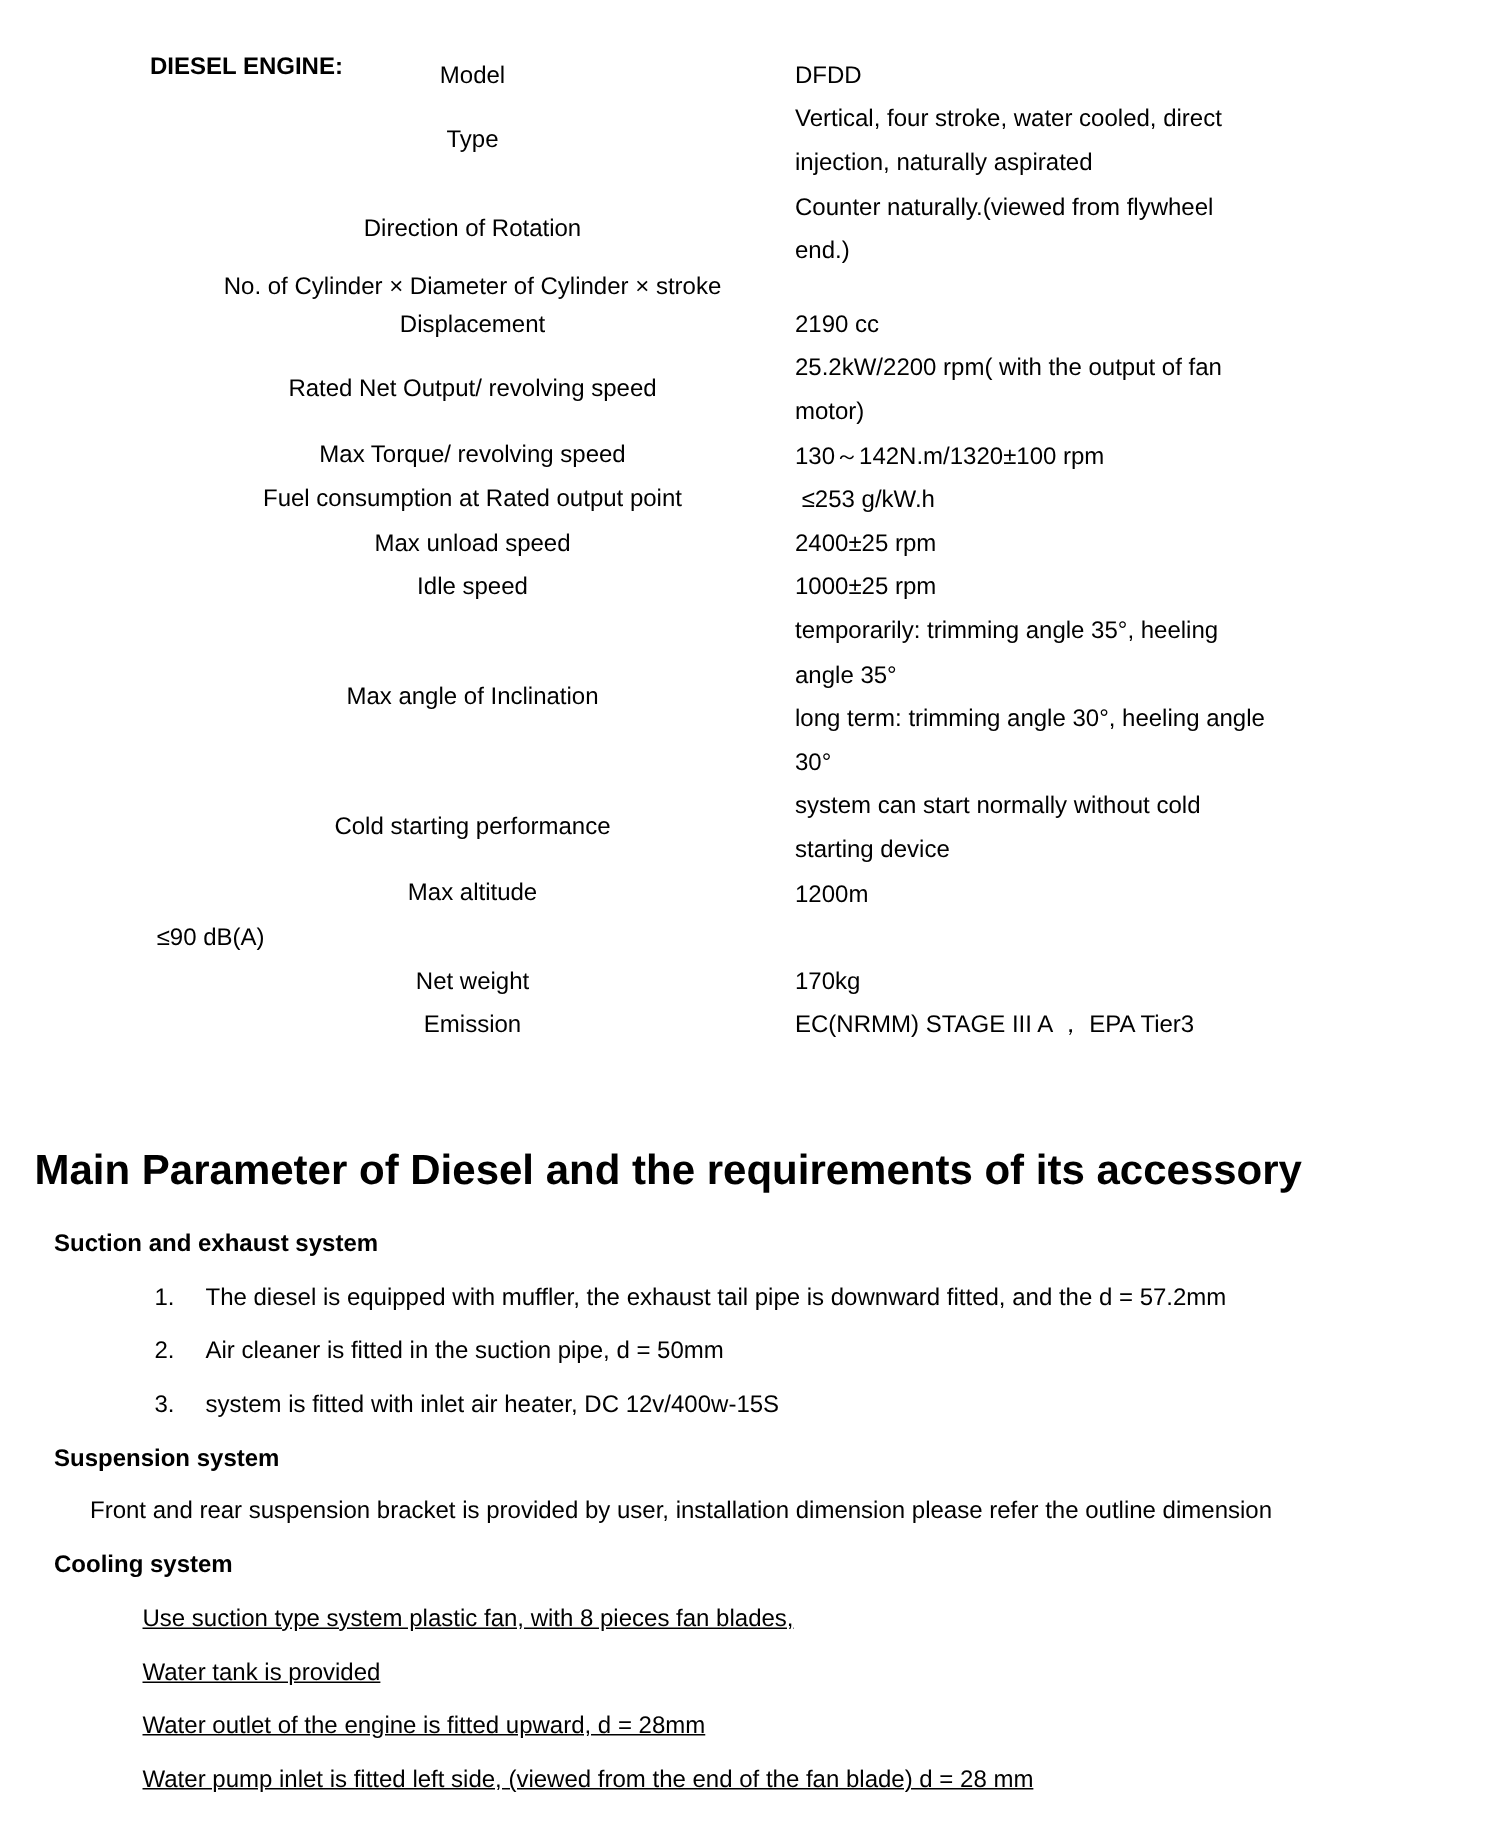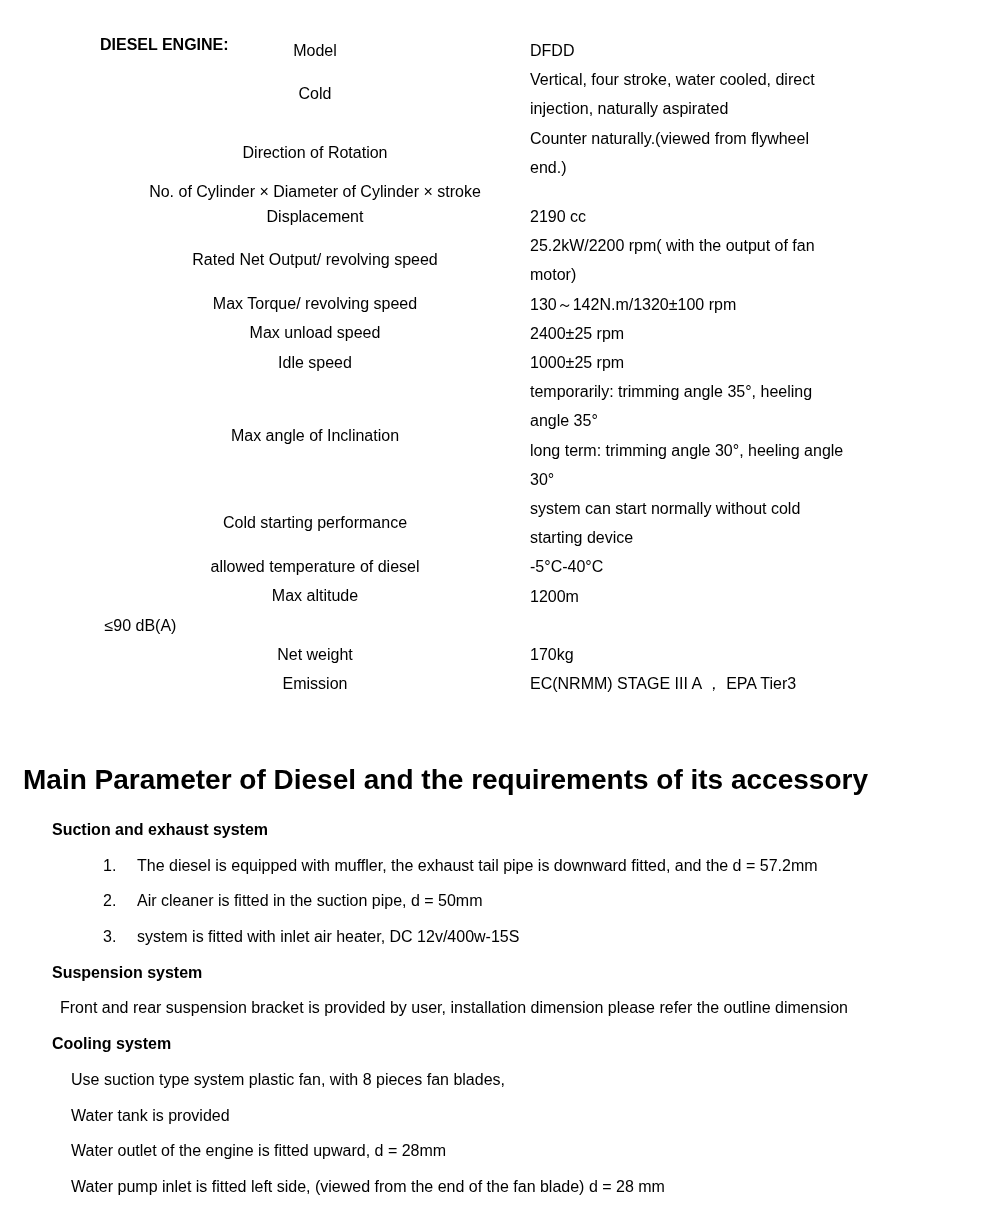--- a/index.html
+++ b/index.html
@@ -55,40 +55,40 @@
     top: 812px;
     width: 1000px;
     font-size: 16px;
   }
   .line {
     display: block;
     height: 35.7px;
     line-height: 35.7px;
     white-space: pre;
   }
-  .sub-heading { font-weight: bold; padding-left: 52px; }
+  .sub-heading { font-weight: bold; padding-left: 36px; }
   .list-item { padding-left: 103px; }
   .marker { display: inline-block; width: 34px; }
   .para-susp { padding-left: 60px; }
-  .para-cool { padding-left: 71px; }
+  .para-cool { padding-left: 95px; text-decoration: underline; }
 </style>
 </head>
 <body>
 
 <div class="page">
 
   <div class="doc-title">DIESEL ENGINE:</div>
 
   <div class="spec-table">
     <div class="spec-row">
       <div class="spec-label">Model</div>
       <div class="spec-value">DFDD</div>
     </div>
     <div class="spec-row">
-      <div class="spec-label">Cold</div>
+      <div class="spec-label">Type</div>
       <div class="spec-value">Vertical, four stroke, water cooled, direct
 injection, naturally aspirated</div>
     </div>
     <div class="spec-row">
       <div class="spec-label">Direction of Rotation</div>
       <div class="spec-value">Counter naturally.(viewed from flywheel
 end.)</div>
     </div>
     <div class="spec-row">
       <div class="spec-label">No. of Cylinder × Diameter of Cylinder × stroke</div>
@@ -100,42 +100,42 @@
     <div class="spec-row">
       <div class="spec-label">Rated Net Output/ revolving speed</div>
       <div class="spec-value">25.2kW/2200 rpm( with the output of fan
 motor)</div>
     </div>
     <div class="spec-row">
       <div class="spec-label">Max Torque/ revolving speed</div>
       <div class="spec-value">130～142N.m/1320±100 rpm</div>
     </div>
     <div class="spec-row">
+      <div class="spec-label">Fuel consumption at Rated output point</div>
+      <div class="spec-value"> ≤253 g/kW.h</div>
+    </div>
+    <div class="spec-row">
       <div class="spec-label">Max unload speed</div>
       <div class="spec-value">2400±25 rpm</div>
     </div>
     <div class="spec-row">
       <div class="spec-label">Idle speed</div>
       <div class="spec-value">1000±25 rpm</div>
     </div>
     <div class="spec-row">
       <div class="spec-label">Max angle of Inclination</div>
       <div class="spec-value">temporarily: trimming angle 35°, heeling
 angle 35°
 long term: trimming angle 30°, heeling angle
 30°</div>
     </div>
     <div class="spec-row">
       <div class="spec-label">Cold starting performance</div>
       <div class="spec-value">system can start normally without cold
 starting device</div>
-    </div>
-    <div class="spec-row">
-      <div class="spec-label">allowed temperature of diesel</div>
-      <div class="spec-value">-5°C-40°C</div>
     </div>
     <div class="spec-row">
       <div class="spec-label">Max altitude</div>
       <div class="spec-value">1200m</div>
     </div>
     <div class="spec-row">
       <div class="spec-value"> ≤90 dB(A)</div>
     </div>
     <div class="spec-row">
       <div class="spec-label">Net weight</div>

